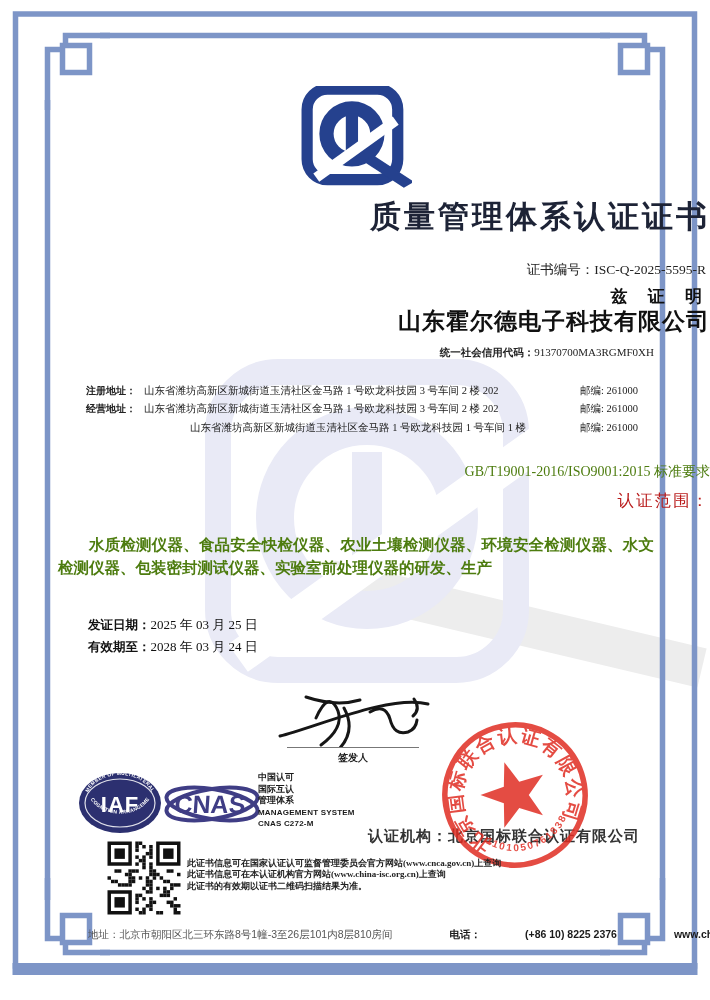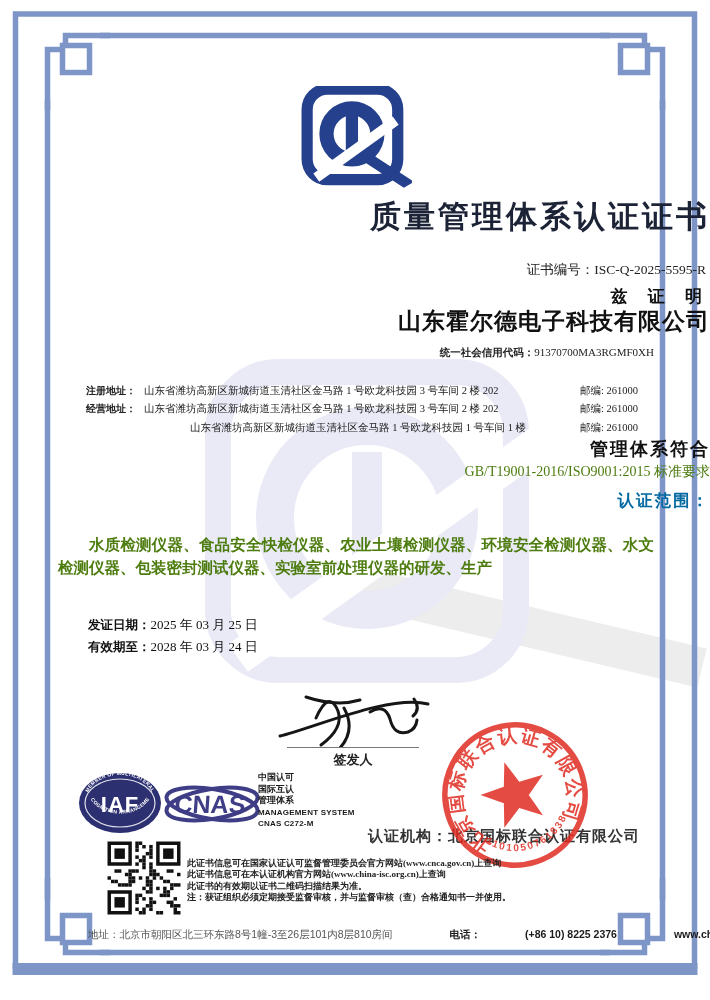--- a/index.html
+++ b/index.html
@@ -17,29 +17,29 @@
   .credit b{font-family:"Liberation Sans","DejaVu Sans",sans-serif;font-size:10.5px;}
 
   .addr-row{position:absolute;left:86px;right:72px;display:flex;font-size:10.5px;line-height:13px;color:#222;margin-top:22px;}
   .addr-label{flex:none;width:58px;font-weight:bold;font-family:"Liberation Sans","DejaVu Sans",sans-serif;font-size:10px;}
   .addr-text{flex:1;}
   .addr-text.cont{text-align:center;}
   .addr-post{flex:none;width:66px;text-align:right;}
 
   .sysline{top:437px;font-size:18px;font-weight:bold;color:#111;letter-spacing:2px;}
   .stdline{top:463px;font-size:14px;color:#4d7c0f;}
-  .scopelabel{top:490px;font-size:16.5px;font-weight:bold;letter-spacing:2px;color:#0369a1;}
+  .scopelabel{top:490px;font-size:16.5px;font-weight:normal;letter-spacing:2px;color:#b91c1c;}
   .scope{left:58px;top:533px;width:596px;font-size:15.5px;font-weight:bold;line-height:23px;
          text-align:justify;text-indent:2em;color:#4d7c0f;}
 
   .daterow{position:absolute;left:88px;font-size:13px;color:#111;}
   .daterow b{font-family:"Liberation Sans","DejaVu Sans",sans-serif;font-size:12.5px;}
 
   .sigline{left:287px;top:747px;width:132px;border-top:1px solid #777;height:0;}
-  .signer{left:287px;top:751px;width:132px;text-align:center;font-size:13px;font-weight:bold;
+  .signer{left:287px;top:751px;width:132px;text-align:center;font-size:10px;font-weight:bold;
           font-family:"Liberation Sans","DejaVu Sans",sans-serif;color:#222;}
 
   .accblock{left:258px;top:772px;font-family:"Liberation Sans","DejaVu Sans",sans-serif;color:#1b1b1b;}
   .accblock div{font-size:9px;font-weight:bold;line-height:11.5px;}
   .accblock .en{font-size:8px;letter-spacing:0.2px;}
 
   .bodyline{left:368px;top:785px;font-size:15px;font-weight:bold;
             font-family:"Liberation Sans","DejaVu Sans",sans-serif;color:#333;letter-spacing:1px;margin-top:42px;}
 
   .notes{left:187px;top:858px;color:#222;}
@@ -105,21 +105,20 @@
     <span class="addr-label">经营地址：</span>
     <span class="addr-text">山东省潍坊高新区新城街道玉清社区金马路 1 号欧龙科技园 3 号车间 2 楼 202</span>
     <span class="addr-post">邮编: 261000</span>
   </div>
   <div class="addr-row" style="top:399px;">
     <span class="addr-label"></span>
     <span class="addr-text cont">山东省潍坊高新区新城街道玉清社区金马路 1 号欧龙科技园 1 号车间 1 楼</span>
     <span class="addr-post">邮编: 261000</span>
   </div>
 
-  <div class="abs center sysline">管理体系符合</div>
   <div class="abs center stdline">GB/T19001-2016/ISO9001:2015 标准要求</div>
   <div class="abs center scopelabel">认证范围：</div>
   <div class="abs scope">水质检测仪器、食品安全快检仪器、农业土壤检测仪器、环境安全检测仪器、水文检测仪器、包装密封测试仪器、实验室前处理仪器的研发、生产</div>
 
   <div class="daterow" style="top:616px;">
     <b>发证日期：</b><span>2025 年 03 月 25 日</span>
   </div>
   <div class="daterow" style="top:638px;">
     <b>有效期至：</b><span>2028 年 03 月 24 日</span>
   </div>
@@ -294,21 +293,20 @@
           <rect x="19" y="20" width="1" height="1"></rect>
           <rect x="20" y="20" width="1" height="1"></rect>
         </g>
     </g>
   </svg>
 
   <div class="abs notes">
     <div>此证书信息可在国家认证认可监督管理委员会官方网站(www.cnca.gov.cn)上查询</div>
     <div>此证书信息可在本认证机构官方网站(www.china-isc.org.cn)上查询</div>
     <div>此证书的有效期以证书二维码扫描结果为准。</div>
-    <div>注：获证组织必须定期接受监督审核，并与监督审核（查）合格通知书一并使用。</div>
   </div>
 
   <div class="abs footer">
     <span>地址：</span><span>北京市朝阳区北三环东路8号1幢-3至26层101内8层810房间</span><span class="gap"></span>
     <b>电话：</b><b>(+86 10) 8225 2376</b><span class="gap"></span>
     <b>www.china-isc.org.cn</b>
   </div>
 
 </div>
 

